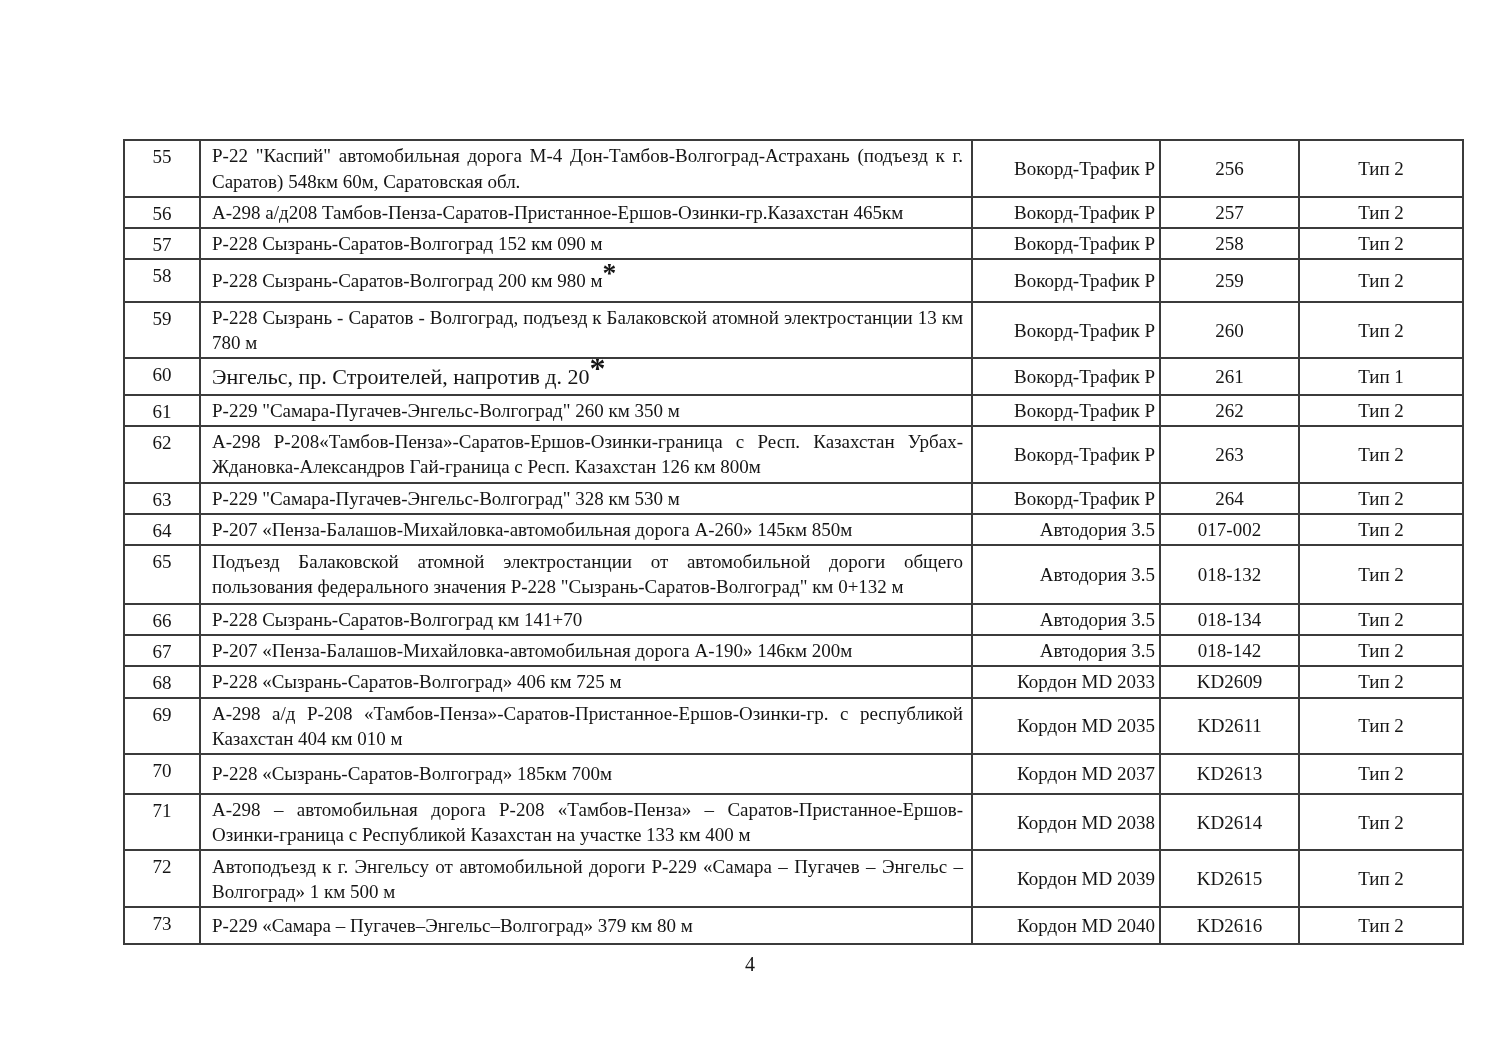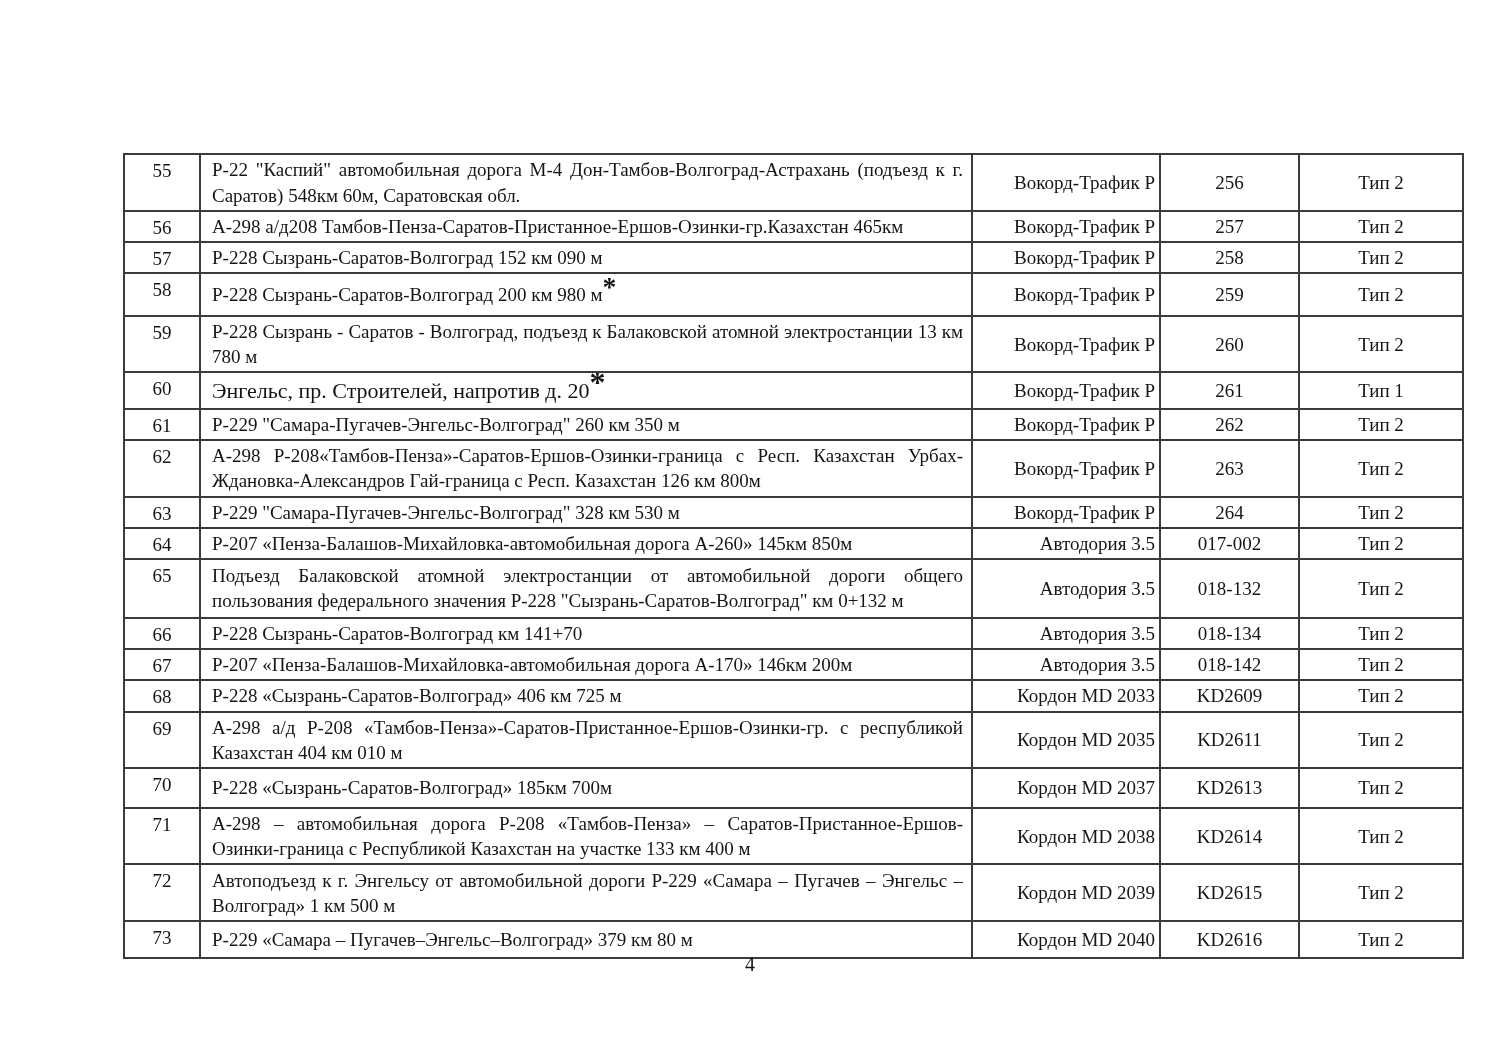--- a/index.html
+++ b/index.html
@@ -12,21 +12,21 @@
     width: 1500px;
     height: 1061px;
     background: #ffffff;
     font-family: "Liberation Serif", "DejaVu Serif", serif;
     color: #151515;
     overflow: hidden;
   }
   .doc-table {
     position: absolute;
     left: 123px;
-    top: 153px;
+    top: 139px;
     width: 1339px;
     border-collapse: collapse;
     table-layout: fixed;
   }
   .doc-table td {
     border: 2px solid #3b3b3b;
     font-size: 19px;
     line-height: 1.32;
     vertical-align: middle;
     overflow: hidden;
@@ -180,21 +180,21 @@
   </tr>
         <tr class="table-row">
     <td class="c-num">66</td>
     <td class="c-desc">Р-228 Сызрань-Саратов-Волгоград км 141+70</td>
     <td class="c-dev">Автодория 3.5</td>
     <td class="c-code">018-134</td>
     <td class="c-type">Тип 2</td>
   </tr>
         <tr class="table-row">
     <td class="c-num">67</td>
-    <td class="c-desc">Р-207 «Пенза-Балашов-Михайловка-автомобильная дорога А-170» 146км 200м</td>
+    <td class="c-desc">Р-207 «Пенза-Балашов-Михайловка-автомобильная дорога А-190» 146км 200м</td>
     <td class="c-dev">Автодория 3.5</td>
     <td class="c-code">018-142</td>
     <td class="c-type">Тип 2</td>
   </tr>
         <tr class="table-row">
     <td class="c-num">68</td>
     <td class="c-desc">Р-228 «Сызрань-Саратов-Волгоград» 406 км 725 м</td>
     <td class="c-dev">Кордон MD 2033</td>
     <td class="c-code">KD2609</td>
     <td class="c-type">Тип 2</td>

